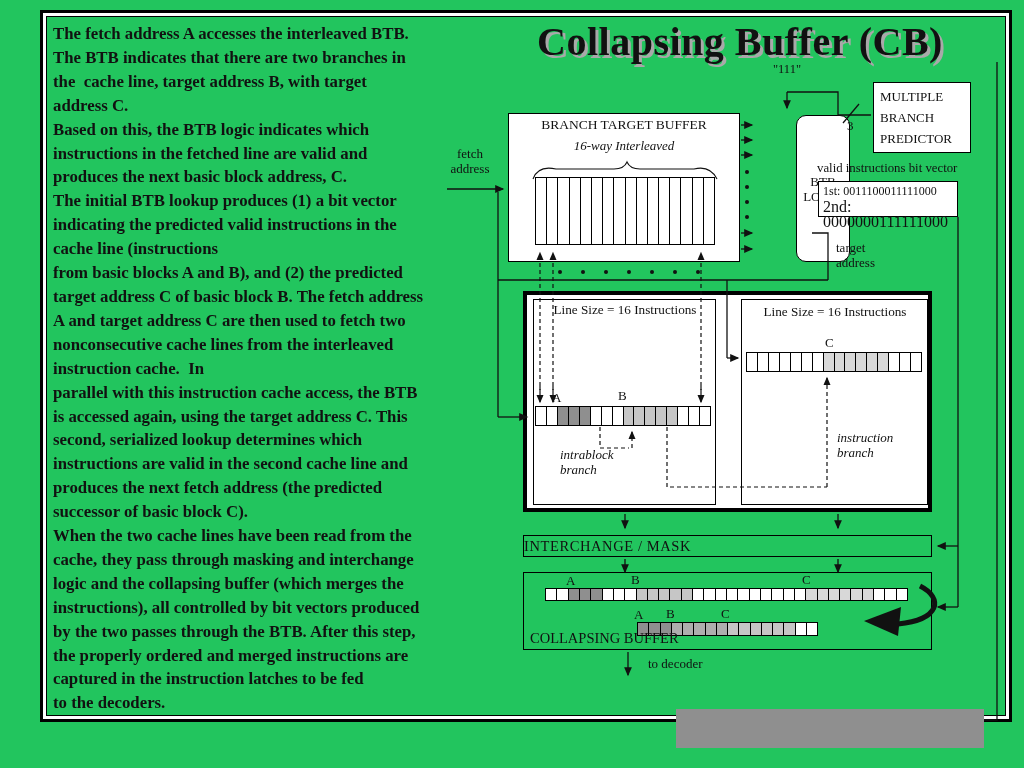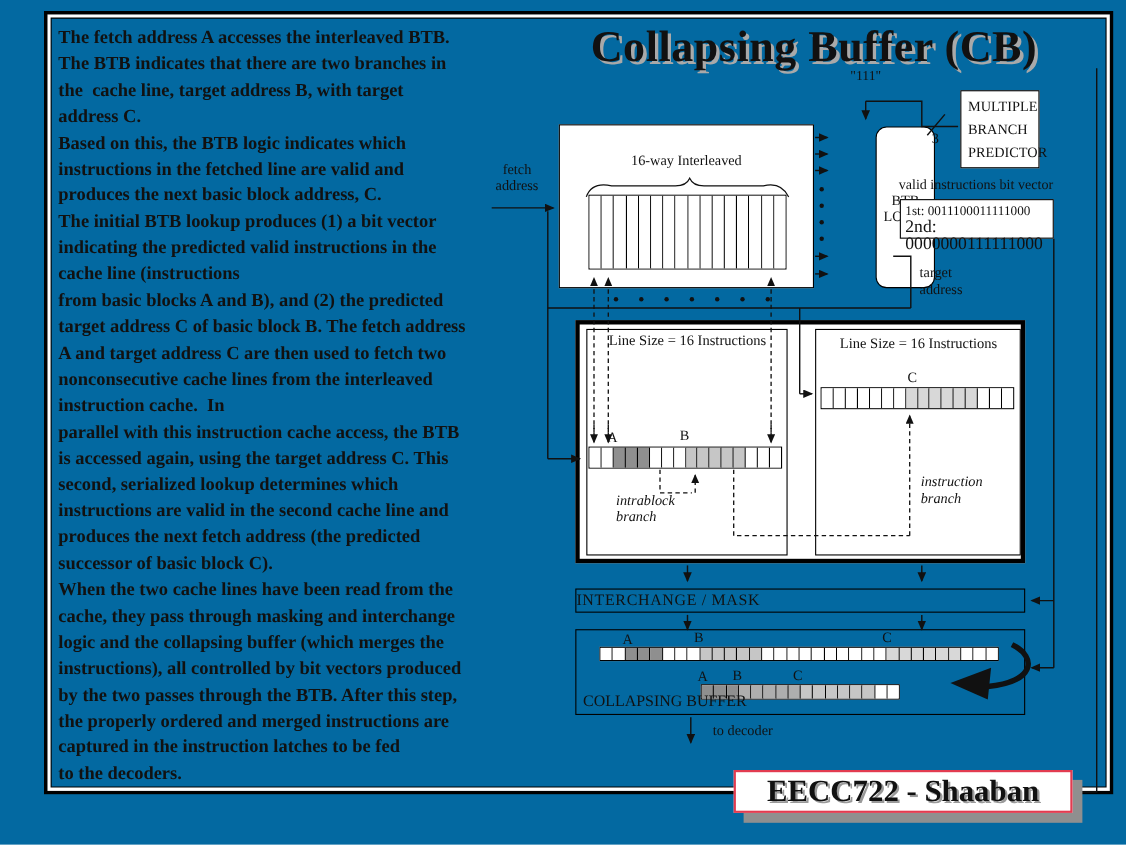--- a/index.html
+++ b/index.html
@@ -1,18 +1,18 @@
 <!DOCTYPE html>
 <html style="--cell_dark: #8f8f8f; --cell_mid: #aeaeae; --cell_light: #c6c6c6; --cell_lighter: #d8d8d8; --accent_red: #e23b50; --shadow_gray: #9a9a9a;"><head>
 <meta charset="utf-8">
 <style>
   html,body{margin:0;padding:0;background:#fff;}
   *{box-sizing:border-box;}
   body{font-family:"Liberation Serif", serif; color:#111;}
-  #stage{position:relative;width:1024px;height:768px;background:#0369a1;overflow:hidden;}
+  #stage{position:relative;width:1024px;height:768px;background:#22c55e;overflow:hidden;}
   .abs{position:absolute;}
   .pre{white-space:pre-wrap;}
   .slide-frame{left:40px;top:10px;width:972px;height:712px;border:3px solid #000;
     box-shadow: inset 0 0 0 3px #fff, inset 0 0 0 4px #000;}
   .body-text{left:53px;top:22px;width:446px;font-size:16.8px;line-height:23.9px;font-weight:bold;}
   .title{left:500px;top:18px;width:480px;text-align:center;font-size:40px;font-weight:bold;
     text-shadow:3px 3px 0 #a9a9a9;letter-spacing:.5px;}
   .box{border:1.5px solid #000;background:#fff;}
   .thinbox{border:1px solid #000;background:#fff;}
   .thickbox{border:4px solid #000;background:#fff;}
@@ -71,21 +71,22 @@
 logic and the collapsing buffer (which merges the
 instructions), all controlled by bit vectors produced
 by the two passes through the BTB. After this step,
 the properly ordered and merged instructions are
 captured in the instruction latches to be fed
 to the decoders.</div>
 
   <div class="abs title">Collapsing Buffer (CB)</div>
 
   <div class="abs box" style="left:508px;top:113px;width:232px;height:149px;"></div>
-  <div class="abs lbl lbl-c" style="left:508px;top:138px;width:232px;">16-way Interleaved</div>
+  <div class="abs lbl lbl-c" style="left:508px;top:117px;width:232px;font-size:13.5px;">BRANCH TARGET BUFFER</div>
+  <div class="abs lbl lbl-c" style="left:508px;top:138px;width:232px;font-style:italic;">16-way Interleaved</div>
   <div class="abs cellrow" style="left:535px;top:177px;width:180px;height:68px;">
       <div class="cell w"></div>
       <div class="cell w"></div>
       <div class="cell w"></div>
       <div class="cell w"></div>
       <div class="cell w"></div>
       <div class="cell w"></div>
       <div class="cell w"></div>
       <div class="cell w"></div>
       <div class="cell w"></div>
@@ -102,21 +103,21 @@
 address</div>
 
   <div class="abs box rounded" style="left:758px;top:115px;width:54px;height:147px;display:flex;align-items:center;justify-content:center;margin-left:38px;">
     <div class="lbl lbl-c pre">BTB
 LOGIC</div>
   </div>
 
   <div class="abs lbl lbl-c" style="left:757px;top:62px;width:60px;font-size:12.5px;">"111"</div>
   <div class="abs lbl" style="left:847px;top:118px;">3</div>
 
-  <div class="abs thinbox pre lbl" style="left:873px;top:82px;width:72px;height:71px;padding:3px 0 16px 6px;font-size:13px;line-height:21px;">MULTIPLE
+  <div class="abs thinbox pre lbl" style="left:873px;top:82px;width:98px;height:71px;padding:3px 0 16px 6px;font-size:13px;line-height:21px;">MULTIPLE
 BRANCH
 PREDICTOR</div>
 
   <div class="abs lbl" style="left:817px;top:161px;font-size:12.8px;">valid instructions bit vector</div>
   <div class="abs thinbox" style="left:818px;top:181px;width:140px;height:36px;padding:2px 0 0 4px;">
     <div class="lbl" style="font-size:12px;line-height:15px;">1st:  0011100011111000</div>
     <div class="lbl" style="font-size:16px;line-height:15px;">2nd: 0000000111111000</div>
   </div>
 
   <div class="abs lbl pre" style="left:836px;top:240px;">target
@@ -311,18 +312,15 @@
         <circle cx="747" cy="217" r="2"></circle>
     </g>
 
     <g>
       <path d="M920,586 C944,598 940,620 898,624" stroke="#111" stroke-width="5" fill="none"></path>
       <polygon points="864,621 901,607 898,636" fill="#111"></polygon>
     </g>
   </svg>
 
   <div class="abs eecc-shadow"></div>
-  <div class="abs eecc-box">
-    <span>EECC722 - Shaaban</span>
-  </div>
   <div class="abs footer-meta pre">#11    Lec # 5    Fall2003  9-22-2003</div>
 
 </div>
 
 </body></html>

